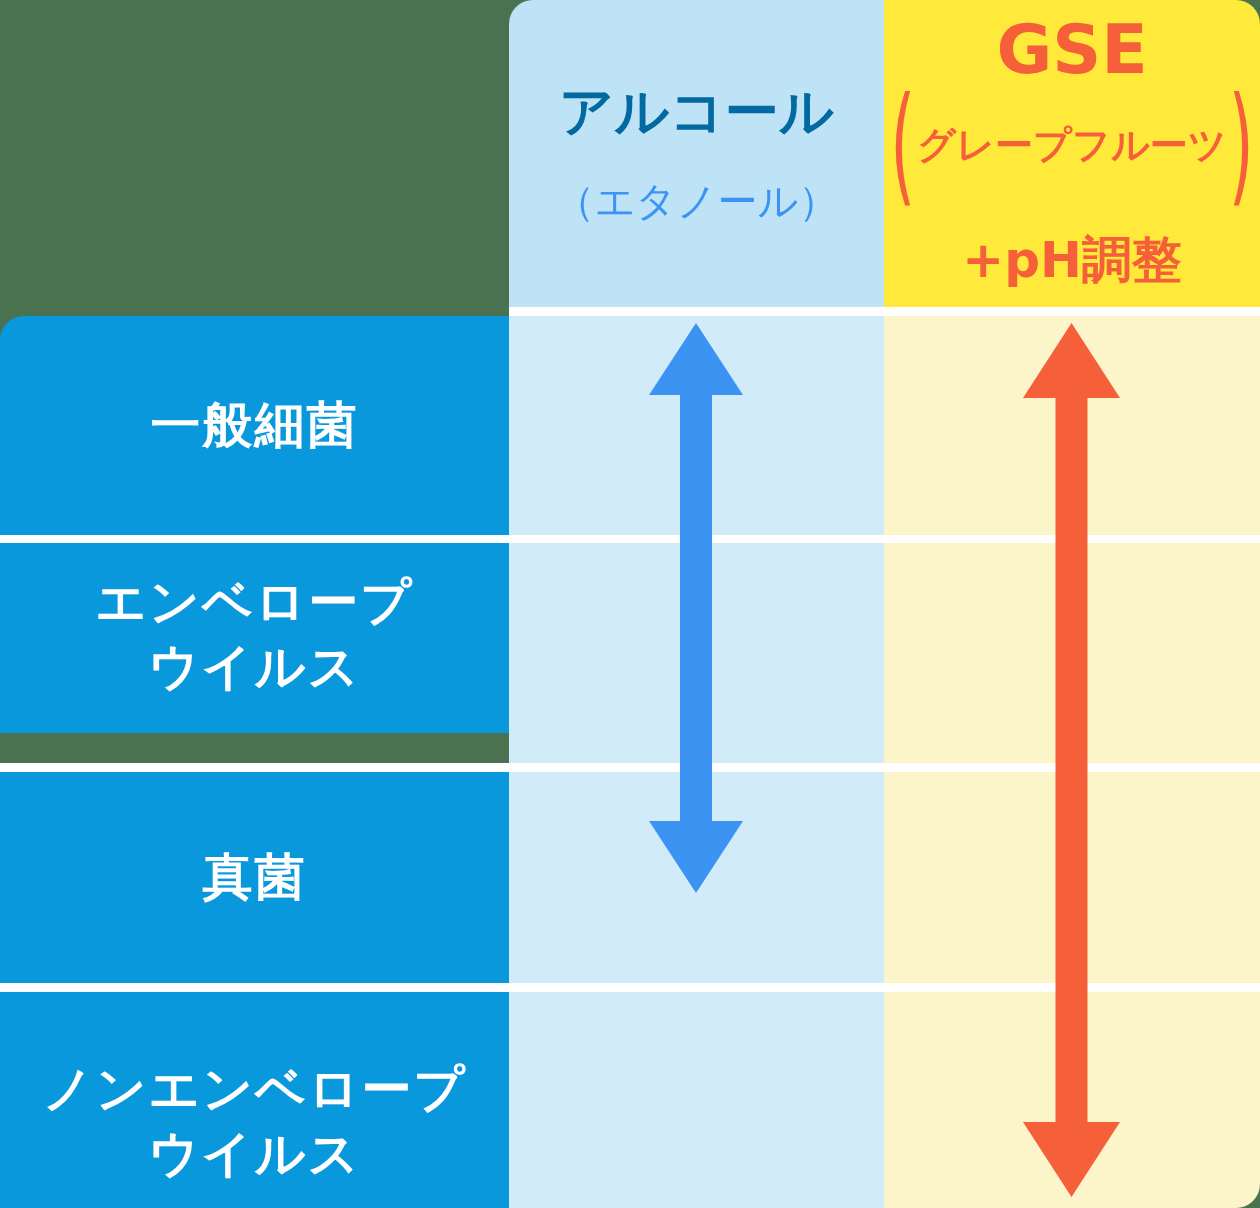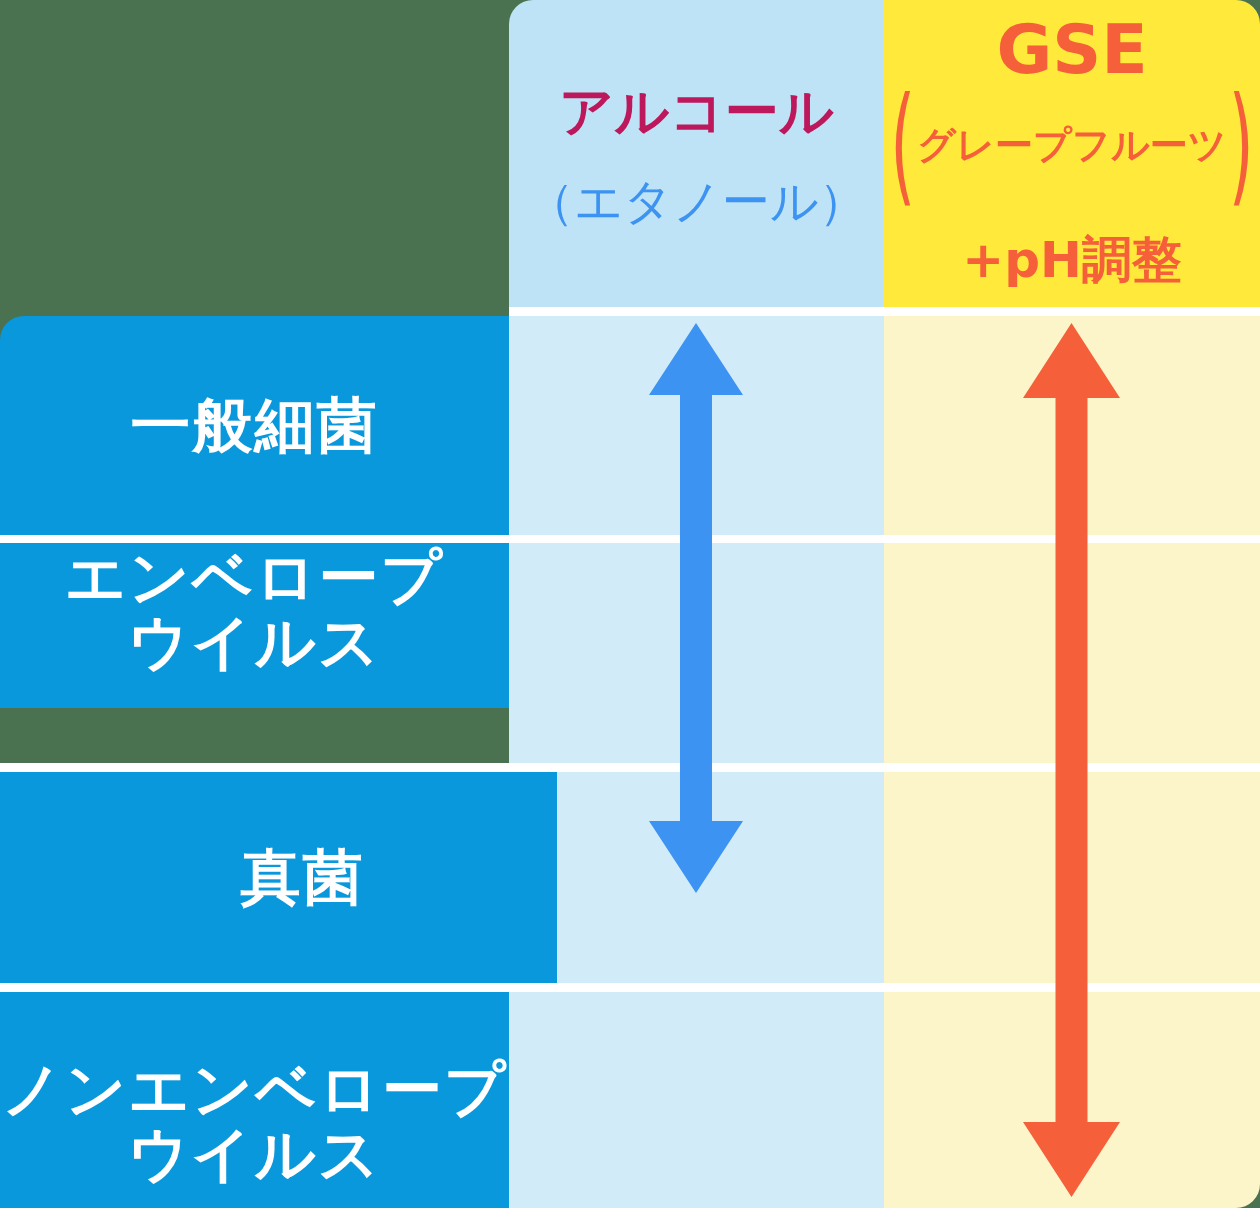--- a/index.html
+++ b/index.html
@@ -10,22 +10,22 @@
     overflow:hidden;
   }
   .stage{position:relative;width:1260px;height:1208px;}
 
   
   .hdr{position:absolute;top:0;height:307px;display:flex;flex-direction:column;
        align-items:center;justify-content:center;text-align:center;}
   .hdr-alcohol{
     left:509px;width:375px;background:#BEE3F6;border-radius:24px 0 0 0;gap:34px;
   }
-  .alc-title{color:#be185d;font-weight:bold;font-size:54px;line-height:60px;}
-  .alc-sub{color:#3D93F1;font-weight:normal;font-size:48px;line-height:50px;}
+  .alc-title{color:#0369a1;font-weight:bold;font-size:54px;line-height:60px;}
+  .alc-sub{color:#3D93F1;font-weight:normal;font-size:40px;line-height:50px;}
 
   .hdr-gse{
     left:884px;width:376px;background:#FFE93A;border-radius:0 24px 0 0;
     color:#F5603A;
   }
   .gse-title{font-weight:bold;font-size:68px;line-height:62px;}
   .gse-paren-row{display:flex;align-items:center;justify-content:center;height:128px;}
   .paren{
     display:inline-block;font-size:64px;font-weight:normal;line-height:64px;
     transform:scaleY(2.0);color:#F5603A;padding:0 2px;
@@ -36,26 +36,26 @@
 
   
   .body-col{position:absolute;top:316px;height:892px;}
   .body-alcohol{left:509px;width:375px;background:#D2EBF8;}
   .body-gse{left:884px;width:376px;background:#FCF5C9;border-radius:0 0 24px 0;}
 
   
   .rowlab{
     position:absolute;left:0;width:509px;background:#0998DC;
     display:flex;flex-direction:column;align-items:center;justify-content:center;
-    color:#FFFFFF;font-weight:bold;font-size:60px;line-height:65px;
+    color:#FFFFFF;font-weight:bold;font-size:50px;line-height:65px;
     text-align:center;letter-spacing:2px;
   }
   .row1{top:316px;height:219px;border-radius:24px 0 0 0;}
-  .row2{top:512px;height:196px;}
-  .row3{top:772px;height:211px;padding-left:48px;}
+  .row2{top:537px;height:196px;}
+  .row3{top:772px;height:211px;}
   .row4{top:992px;height:260px;border-radius:0 0 0 24px;}
 
   
   .stripe{position:absolute;background:#FFFFFF;}
   .stripe-hdr{left:509px;top:307px;width:751px;height:9px;}
   .stripe-1{left:0;top:535px;width:1260px;height:8px;}
   .stripe-2{left:0;top:763px;width:1260px;height:9px;}
   .stripe-3{left:0;top:983px;width:1260px;height:9px;}
 
   

